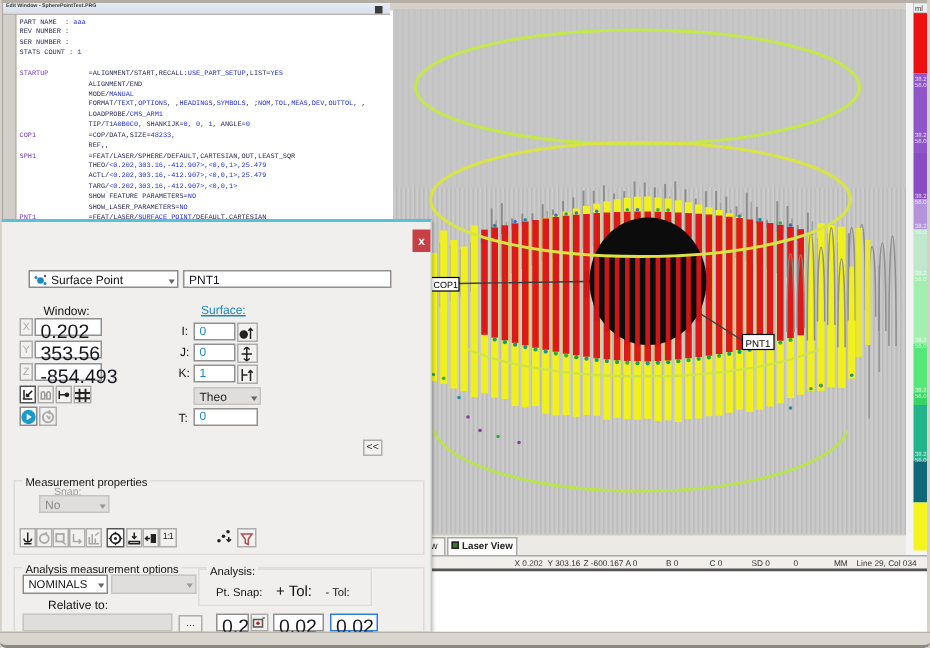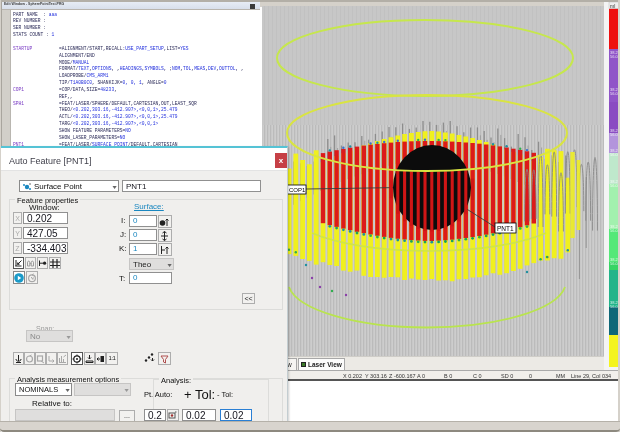--- a/index.html
+++ b/index.html
@@ -34,21 +34,21 @@
 #statusbar{left:262px;top:370px;width:356px;height:11px;background:#f1efeb;border-top:1px solid #aaa;border-bottom:2px solid #555}
 #statusbar span{position:absolute;top:2px;font-size:11px;color:#333;transform:scale(.5);transform-origin:0 0;white-space:nowrap}
 #whitearea{left:288px;top:381px;width:330px;height:40px;background:#fff}
 
 #dlg{left:0;top:146px;width:288px;height:276px;background:#f0efed;border:1px solid #c3cdd1;border-top:2px solid #55c3d5;box-shadow:1px 1px 2px rgba(0,0,0,.2)}
 #dlgtitle{position:absolute;left:0;top:0;width:286px;height:23px;background:#fff;border-bottom:1px solid #e3e3e3}
 #dlgtitle .t{position:absolute;left:8px;top:8px;font-size:9px;color:#3f3f4a}
 #dlgclose{position:absolute;left:274px;top:5px;width:12px;height:15px;background:#c64046;color:#fff;font-size:8px;text-align:center;line-height:15px;font-weight:bold}
 .grp{position:absolute;left:8px;width:274px;border:1px solid #dcdcda}
 .grplbl{position:absolute;top:-4px;left:5px;background:#f0efed;font-size:7.5px;color:#111;padding:0 2px}
-.fld{position:absolute;background:#fff;border:1px solid #909090;font-size:10px;color:#16161e;padding-left:3px}
+.fld{position:absolute;background:#fff;border:1px solid #909090;font-size:13px;color:#16161e;padding-left:3px}
 .fldt{color:#1a87c0}
 .lbl{position:absolute;font-size:8px;color:#111;line-height:8px}
 .btn{position:absolute;background:#f2f1ef;border:1px solid #adadad;font-size:8px;color:#222;text-align:center}
 .ddn{position:absolute;background:#fff;border:1px solid #8a8a8a;font-size:8px;color:#111;padding:1px 0 0 3px}
 .ddg{background:#dfdedd;border:1px solid #c6c5c4;color:#8a8a8a}
 .chev{position:absolute;right:2px;top:2px;color:#666;font-size:6px;transform:scaleX(1.4)}
 svg{display:block}
 </style></head><body>
 <div id="app">
   <div class="abs" id="topstrip"></div>
@@ -389,45 +389,39 @@
         <div class="cl" style="top:90.5px"><span class="kp" style="position:absolute;left:0">SPH1</span><span class="kd" style="position:absolute;left:46px">=FEAT/LASER/SPHERE/DEFAULT,CARTESIAN,OUT,LEAST_SQR</span></div>
         <div class="cl" style="top:97.4px"><span class="kd" style="position:absolute;left:46px">THEO/<span class="kb">&lt;0.202,303.16,-412.907&gt;,&lt;0,0,1&gt;,25.479</span></span></div>
         <div class="cl" style="top:104.2px"><span class="kd" style="position:absolute;left:46px">ACTL/<span class="kb">&lt;0.202,303.16,-412.907&gt;,&lt;0,0,1&gt;,25.479</span></span></div>
         <div class="cl" style="top:111.1px"><span class="kd" style="position:absolute;left:46px">TARG/<span class="kb">&lt;0.202,303.16,-412.907&gt;,&lt;0,0,1&gt;</span></span></div>
         <div class="cl" style="top:117.9px"><span class="kd" style="position:absolute;left:46px">SHOW FEATURE PARAMETERS=<span class="kb">NO</span></span></div>
         <div class="cl" style="top:124.8px"><span class="kd" style="position:absolute;left:46px">SHOW_LASER_PARAMETERS=<span class="kb">NO</span></span></div>
         <div class="cl" style="top:131.6px"><span class="kp" style="position:absolute;left:0">PNT1</span><span class="kd" style="position:absolute;left:46px">=FEAT/LASER/<span class="kb">SURFACE POINT</span>/DEFAULT,CARTESIAN</span></div>
       </div>
   </div>
   <div class="abs" id="dlg">
-    <div id="dlgtitle">
-        <span class="t">Auto Feature [PNT1]</span>
-      </div>
     <div id="dlgclose">x</div>
 
     <div class="ddn" style="left:18px;top:32px;width:100px;height:12px;padding-left:14px">Surface Point<span class="chev">▾</span>
       <svg width="11" height="9" style="position:absolute;left:2px;top:1px">
           <circle cx="5" cy="5" r="2.2" fill="#1a87c0"></circle>
           <circle cx="2" cy="3" r="1" fill="#1a87c0"></circle>
           <circle cx="8" cy="7" r="1" fill="#1a87c0"></circle>
           <circle cx="8" cy="2" r="0.8" fill="#555"></circle>
         </svg>
     </div>
     <div class="fld" style="left:121px;top:32px;width:139px;height:12px;font-size:8px;padding-top:1px">PNT1</div>
 
-    <div class="grp" style="top:51px;height:111px">
-        <span class="grplbl">Feature properties</span>
-      </div>
     <div class="lbl" style="left:28px;top:56px">Window:</div>
     <div class="btn" style="left:12px;top:64px;width:9px;height:12px;color:#aaa;font-size:7px;line-height:11px">X</div>
     <div class="fld" style="left:22px;top:64px;width:45px;height:12px">0.202</div>
     <div class="btn" style="left:12px;top:79px;width:9px;height:12px;color:#aaa;font-size:7px;line-height:11px">Y</div>
-    <div class="fld" style="left:22px;top:79px;width:45px;height:12px">427.05</div>
+    <div class="fld" style="left:22px;top:79px;width:45px;height:12px">353.56</div>
     <div class="btn" style="left:12px;top:94px;width:9px;height:12px;color:#aaa;font-size:7px;line-height:11px">Z</div>
-    <div class="fld" style="left:22px;top:94px;width:45px;height:12px">-334.403</div>
+    <div class="fld" style="left:22px;top:94px;width:45px;height:12px">-854.493</div>
 
     <div class="btn" style="left:12px;top:109px;width:11px;height:12px;border-color:#555;background:#fff">
         <svg width="9" height="9" style="margin-top:1px">
           <path d="M2 1 L2 7 M1.2 7 L7.5 7 M7.5 1.5 L3.6 5.4 M3.6 5.4 L5.6 5.2 M3.6 5.4 L3.8 3.4" stroke="#222" fill="none"></path>
         </svg>
       </div>
     <div class="btn" style="left:24px;top:109px;width:11px;height:12px">
         <svg width="9" height="9" style="margin-top:1px">
           <path d="M1.5 7 V3.2 A1.2 1.5 0 0 1 3.8 3.2 V7 Z M5.2 7 V3.2 A1.2 1.5 0 0 1 7.5 3.2 V7 Z M3.8 4.6 H5.2" stroke="#9a9a9a" fill="none"></path>
         </svg>
@@ -478,20 +472,23 @@
     <div class="btn" style="left:157px;top:95px;width:14px;height:13px">
         <svg width="11" height="10" style="margin-top:1px">
           <path d="M2.5 1 L2.5 9 M2.5 5 L6 5 M8 9 L8 2 M6.5 3.5 L8 2 L9.5 3.5" stroke="#222" fill="none"></path>
         </svg>
       </div>
     <div class="ddn ddg" style="left:128px;top:110px;width:45px;height:12px;color:#222">Theo<span class="chev">▾</span></div>
     <div class="lbl" style="left:118px;top:127px">T:</div>
     <div class="fld fldt" style="left:128px;top:124px;width:43px;height:12px;font-size:8px">0</div>
     <div class="btn" style="left:241px;top:145px;width:13px;height:11px;font-size:7px;line-height:10px">&lt;&lt;</div>
 
+    <div class="grp" style="top:172px;height:50px">
+        <span class="grplbl">Measurement properties</span>
+      </div>
     <div class="lbl" style="left:35px;top:176.5px;color:#9a9a9a;font-size:7px">Snap:</div>
     <div class="ddn ddg" style="left:25px;top:182px;width:47px;height:12px">No<span class="chev" style="color:#999">▾</span></div>
     <div class="btn" style="left:12px;top:204px;width:11px;height:13px">
         <svg width="9" height="10" style="margin-top:1px">
           <path d="M4.5 1 L4.5 7 M2 5 C2 8 7 8 7 5 M2 8.5 L7 8.5" stroke="#222" fill="none"></path>
         </svg>
       </div>
     <div class="btn" style="left:23px;top:204px;width:11px;height:13px">
         <svg width="9" height="10" style="margin-top:1px">
           <circle cx="4.5" cy="5" r="3" fill="none" stroke="#a8a8a8" stroke-width="1.2"></circle>
@@ -551,25 +548,25 @@
         <span class="grplbl">Analysis measurement options</span>
       </div>
     <div class="ddn" style="left:14px;top:235px;width:57px;height:13px;font-size:7.5px">NOMINALS<span class="chev">▾</span></div>
     <div class="ddn ddg" style="left:73px;top:235px;width:57px;height:13px">
         <span class="chev" style="color:#999">▾</span>
       </div>
     <div class="lbl" style="left:31px;top:252px">Relative to:</div>
     <div class="fld" style="left:14px;top:261px;width:100px;height:12px;background:#dfdedd;border-color:#c6c5c4"></div>
     <div class="btn" style="left:118px;top:262px;width:16px;height:12px;font-size:7px;line-height:9px">...</div>
 
-    <div class="grp" style="left:152px;top:231px;width:116px;height:43px">
+    <div class="grp" style="left:131px;top:231px;width:116px;height:25px">
         <span class="grplbl">Analysis:</span>
       </div>
-    <div class="lbl" style="left:143px;top:243px;font-size:7.5px">Pt. Auto:</div>
-    <div class="lbl" style="left:183px;top:243px;font-size:13px">+ Tol:</div>
+    <div class="lbl" style="left:143px;top:243px;font-size:7.5px">Pt. Snap:</div>
+    <div class="lbl" style="left:183px;top:243px;font-size:10px">+ Tol:</div>
     <div class="lbl" style="left:216px;top:243px;font-size:7.5px">- Tol:</div>
     <div class="fld" style="left:143px;top:261px;width:22px;height:12px">0.2</div>
     <div class="btn" style="left:166px;top:261px;width:12px;height:12px">
         <svg width="9" height="9" style="margin-top:1px">
           <rect x="1" y="2" width="6" height="5" fill="none" stroke="#555"></rect>
           <circle cx="4" cy="4.5" r="1.2" fill="#a03030"></circle>
           <path d="M7 1 L8.5 1" stroke="#555"></path>
         </svg>
       </div>
     <div class="fld" style="left:181px;top:261px;width:34px;height:12px">0.02</div>

